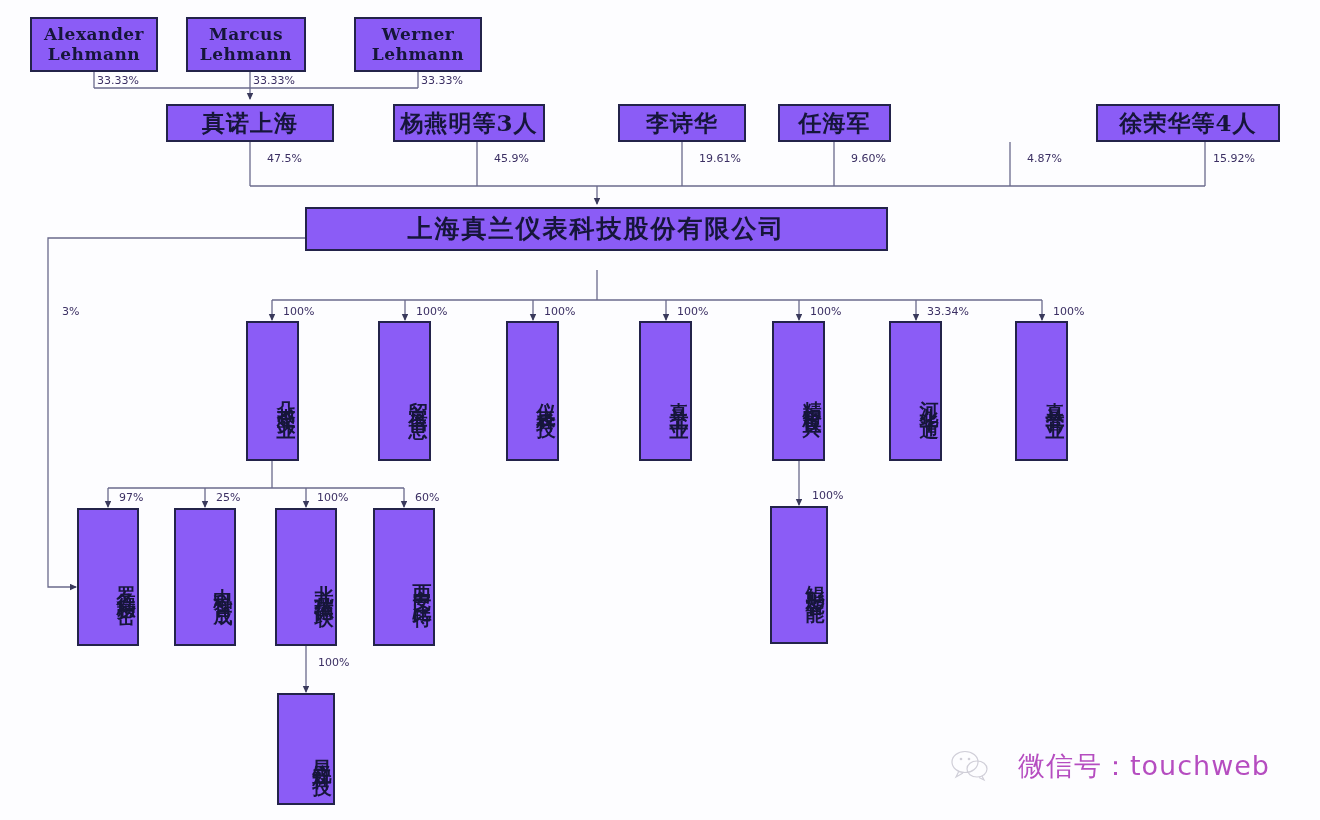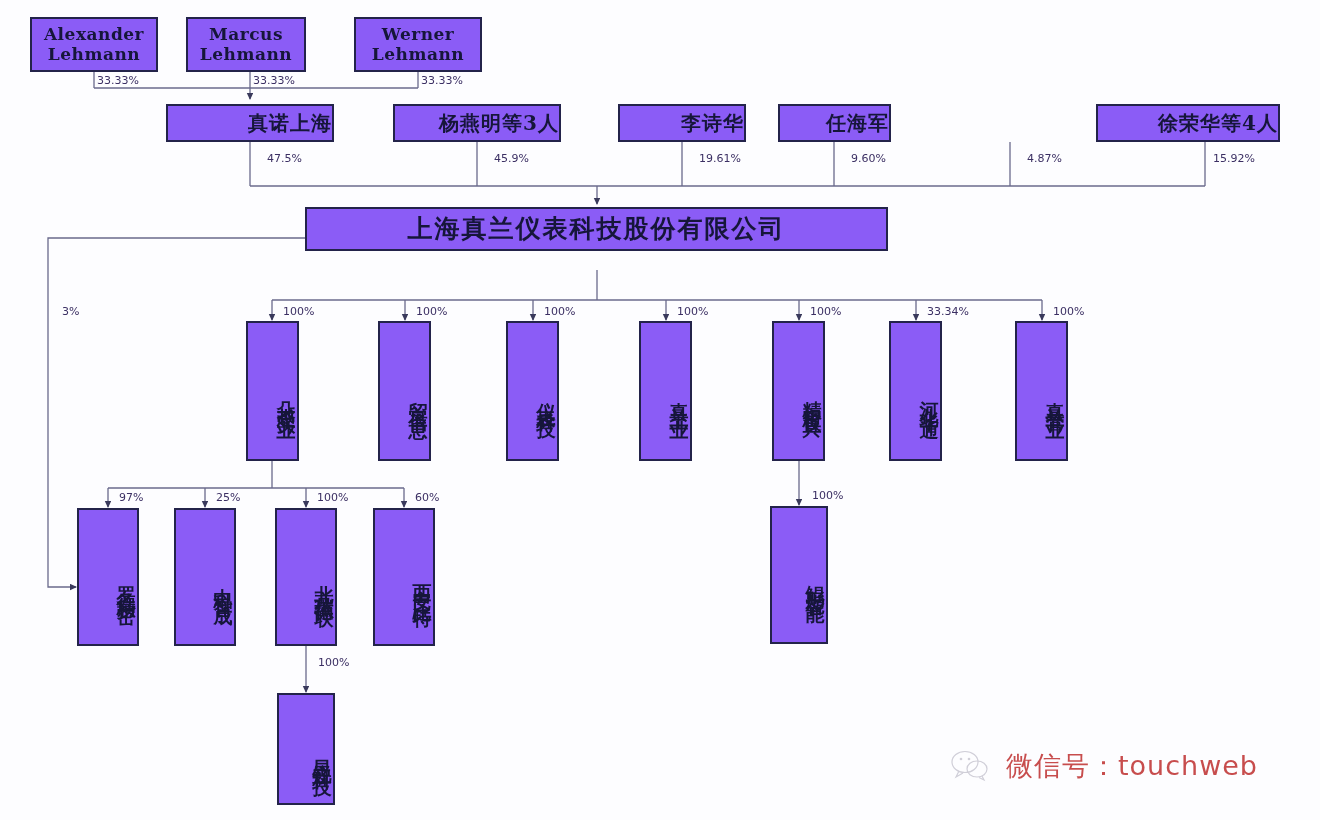--- a/index.html
+++ b/index.html
@@ -49,38 +49,37 @@
   }
   .node.person {
     font-size: 17px;
     font-family: "DejaVu Serif", "Liberation Serif", serif;
   }
   .node.main-co {
     font-size: 25px;
     letter-spacing: 2px;
   }
   .node.tier2 {
-    font-size: 20px;
+    font-size: 23px;
     letter-spacing: 1px;
-    justify-content: flex-end;
   }
   .edge-label {
     position: absolute;
     font-size: 11px;
     color: #3b2f63;
     font-family: "DejaVu Sans", "Liberation Sans", sans-serif;
     white-space: nowrap;
     letter-spacing: 0px;
   }
   #watermark {
     position: absolute;
     display: flex;
     align-items: center;
-    gap: 16px;
-    color: #b91c1c;
+    gap: 28px;
+    color: #a21caf;
     font-size: 27px;
     font-family: "DejaVu Sans", "Liberation Sans", sans-serif;
     opacity: 0.78;
     letter-spacing: 1px;
   }
   #watermark .wm-icon {
     width: 40px;
     height: 34px;
     opacity: 0.5;
   }
@@ -157,21 +156,21 @@
     <span style="white-space:pre-line;">Werner
 Lehmann</span>
   </div>
   <div class="edge-label" style="left:421px; top:74px;">33.33%</div>
 
   <div class="node horiz tier2" style="left:166px; top:104px; width:168px; height:38px;">
     <span>真诺上海</span>
   </div>
   <div class="edge-label" style="left:267px; top:152px;">47.5%</div>
 
-  <div class="node horiz tier2" style="left:393px; top:104px; width:168px; height:38px;">
+  <div class="node horiz tier2" style="left:393px; top:104px; width:152px; height:38px;">
     <span>杨燕明等3人</span>
   </div>
   <div class="edge-label" style="left:494px; top:152px;">45.9%</div>
 
   <div class="node horiz tier2" style="left:618px; top:104px; width:128px; height:38px;">
     <span>李诗华</span>
   </div>
   <div class="edge-label" style="left:699px; top:152px;">19.61%</div>
 
   <div class="node horiz tier2" style="left:778px; top:104px; width:113px; height:38px;">

